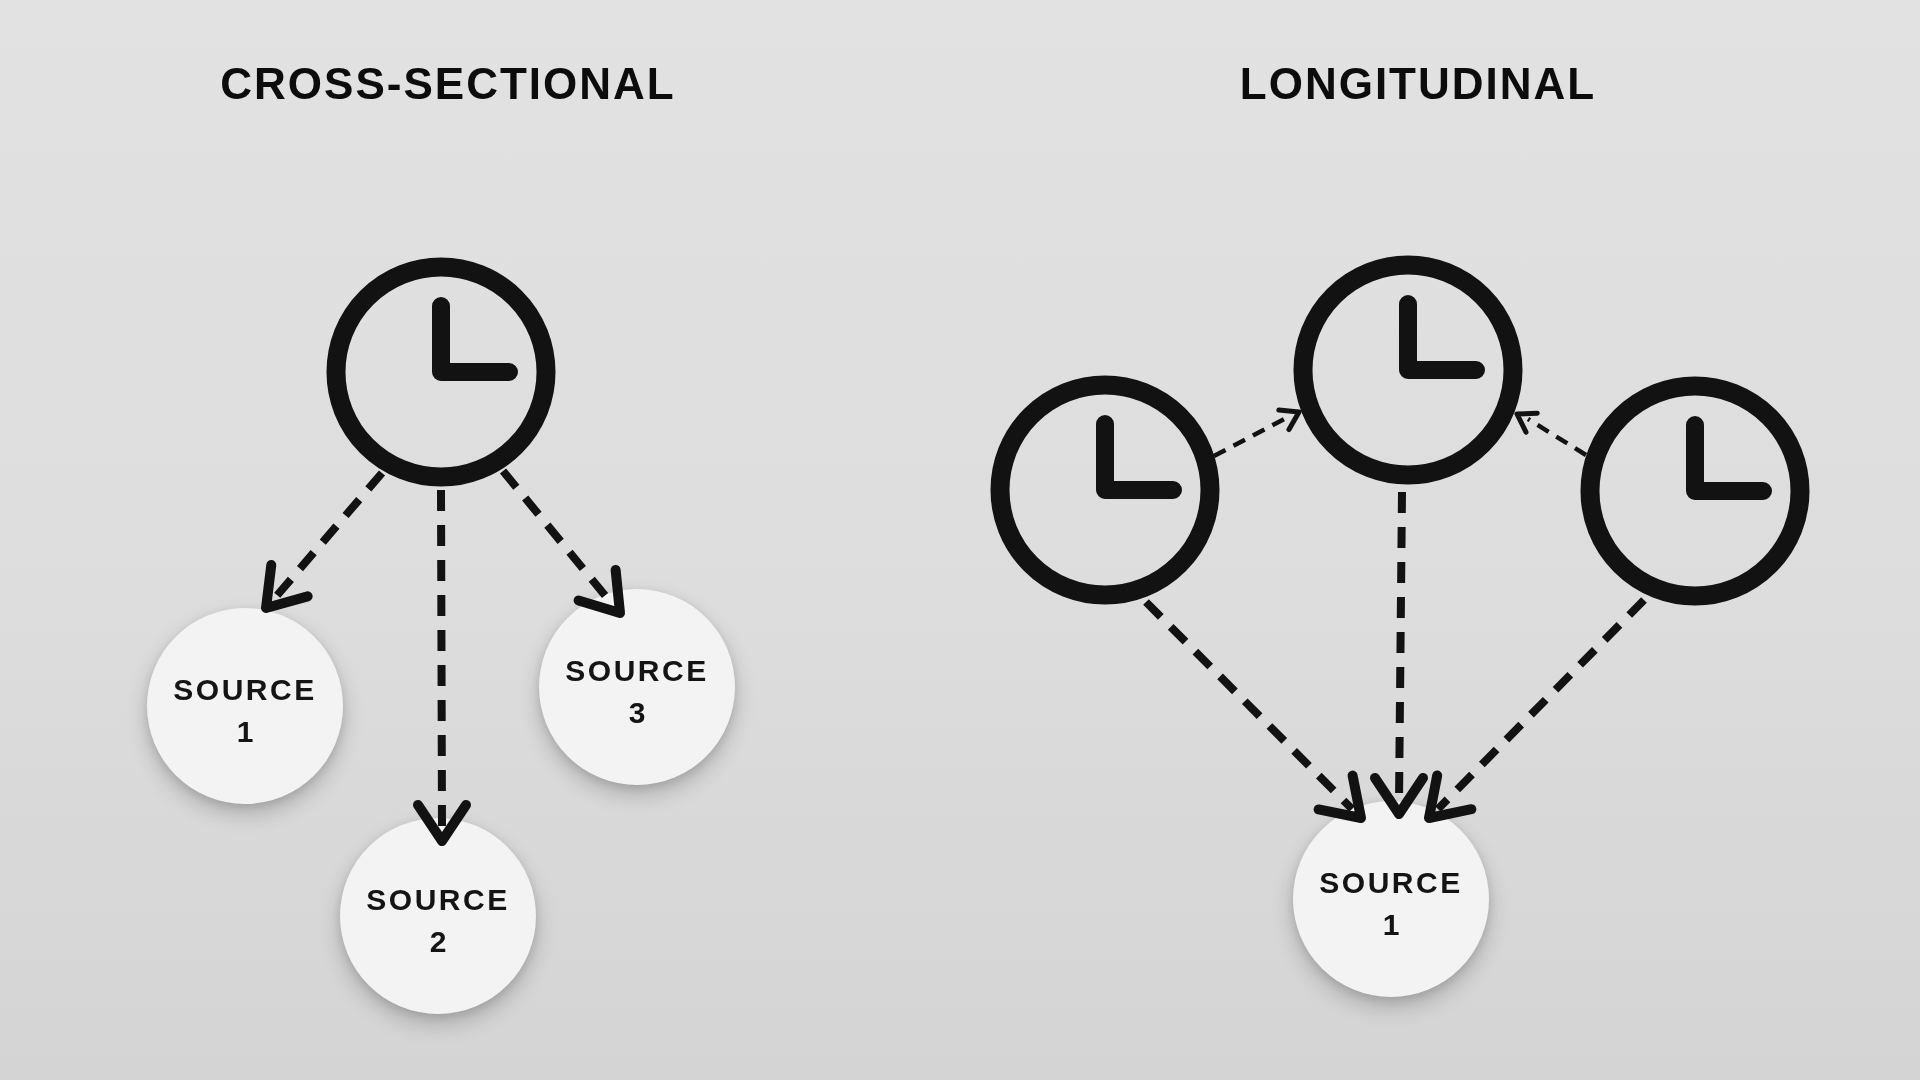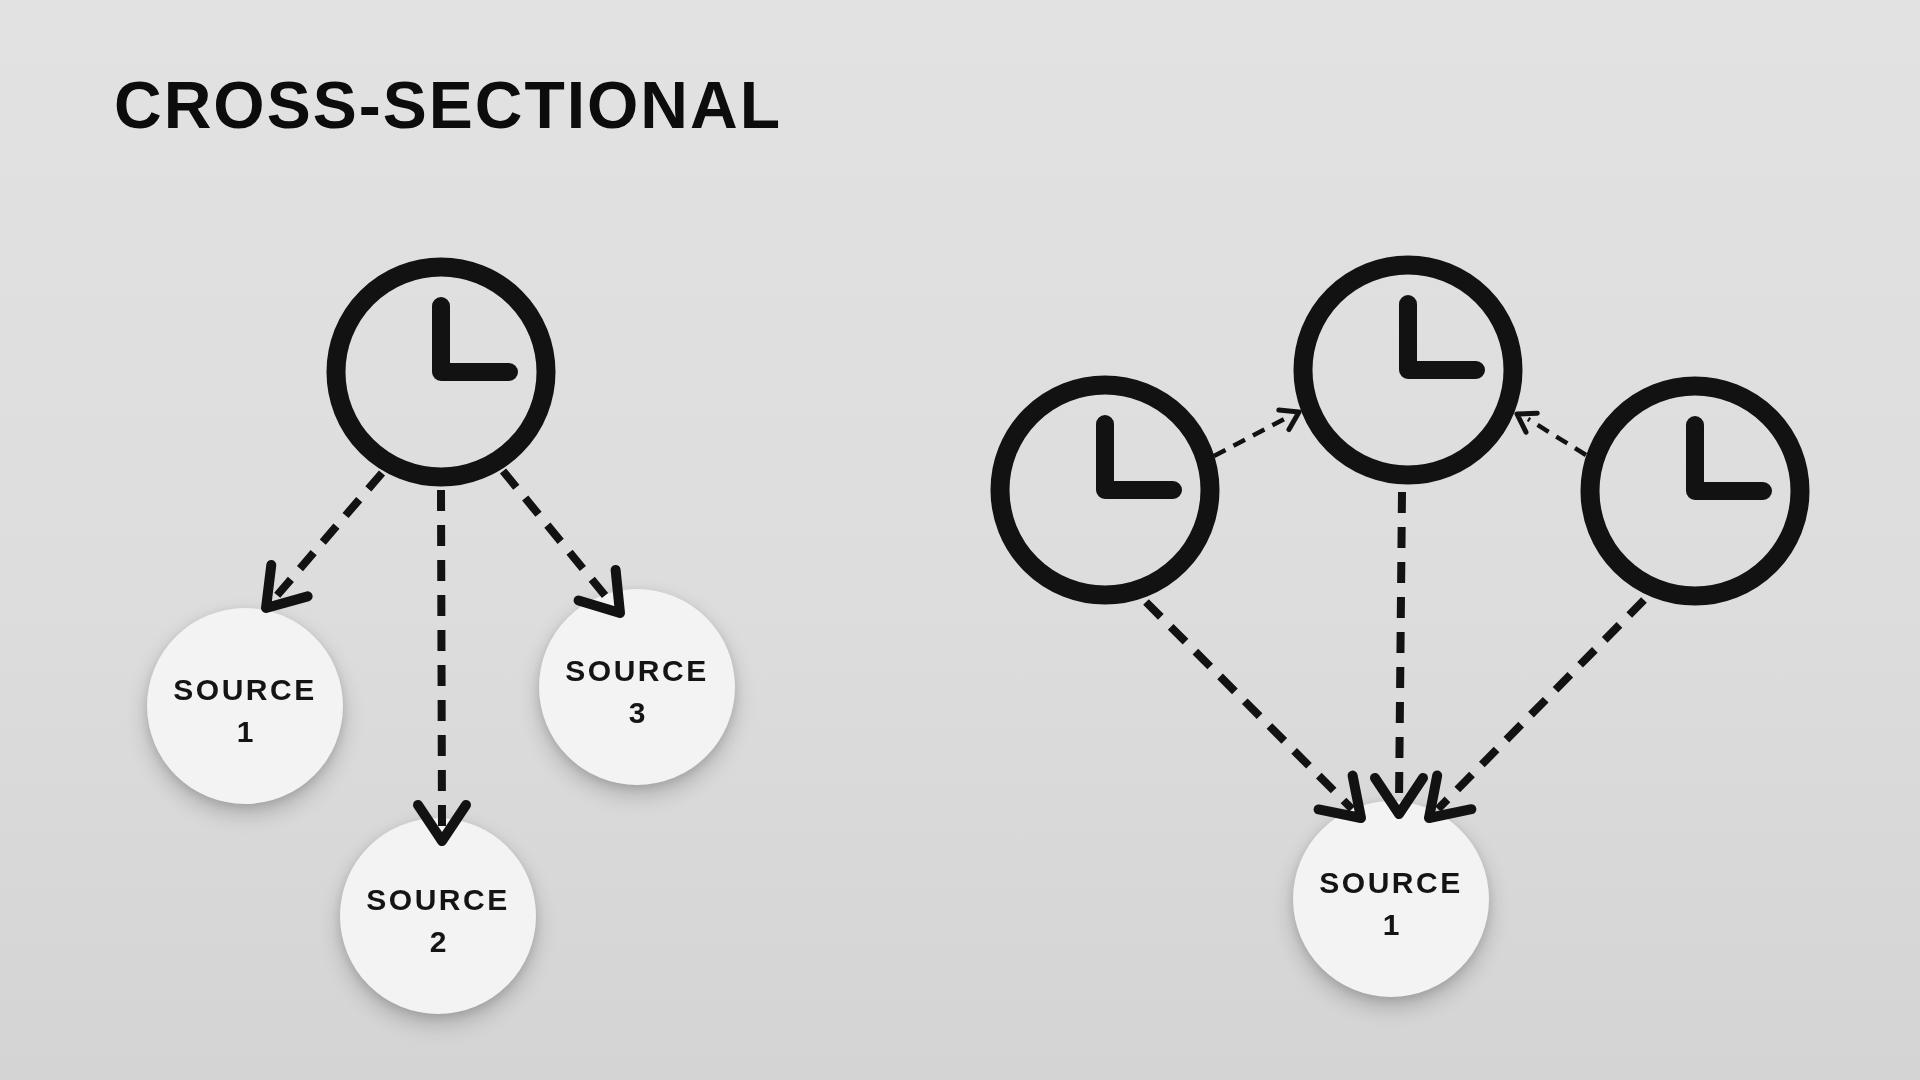--- a/index.html
+++ b/index.html
@@ -8,23 +8,23 @@
   .stage {
     position: relative;
     width: 1920px;
     height: 1080px;
     overflow: hidden;
     background: linear-gradient(180deg, #e2e2e2 0%, #dddddd 55%, #d4d4d4 100%);
   }
 
   .title {
     position: absolute;
-    top: 72px;
+    top: 62px;
     transform: translateX(-50%);
-    font-size: 66px;
+    font-size: 44px;
     line-height: 1;
     font-weight: 800;
     letter-spacing: 2px;
     color: #0c0c0c;
     white-space: nowrap;
   }
 
   .node {
     position: absolute;
     width: 196px;
@@ -62,20 +62,21 @@
   .dash-thin         { stroke-width: 4.5; stroke-dasharray: 13 9; }
   .head-thick        { stroke-width: 10;  stroke-linecap: round; stroke-linejoin: round; }
   .head-thin         { stroke-width: 5;   stroke-linecap: round; stroke-linejoin: round; }
 </style>
 </head>
 <body>
 
 <div class="stage">
 
   <div class="title" style="left:448px">CROSS-SECTIONAL</div>
+  <div class="title" style="left:1418px">LONGITUDINAL</div>
 
   <div class="node" style="left:147px; top:608px">
     <span class="label">SOURCE</span>
     <span class="num">1</span>
   </div>
   <div class="node" style="left:340px; top:818px">
     <span class="label">SOURCE</span>
     <span class="num">2</span>
   </div>
   <div class="node" style="left:539px; top:589px">

